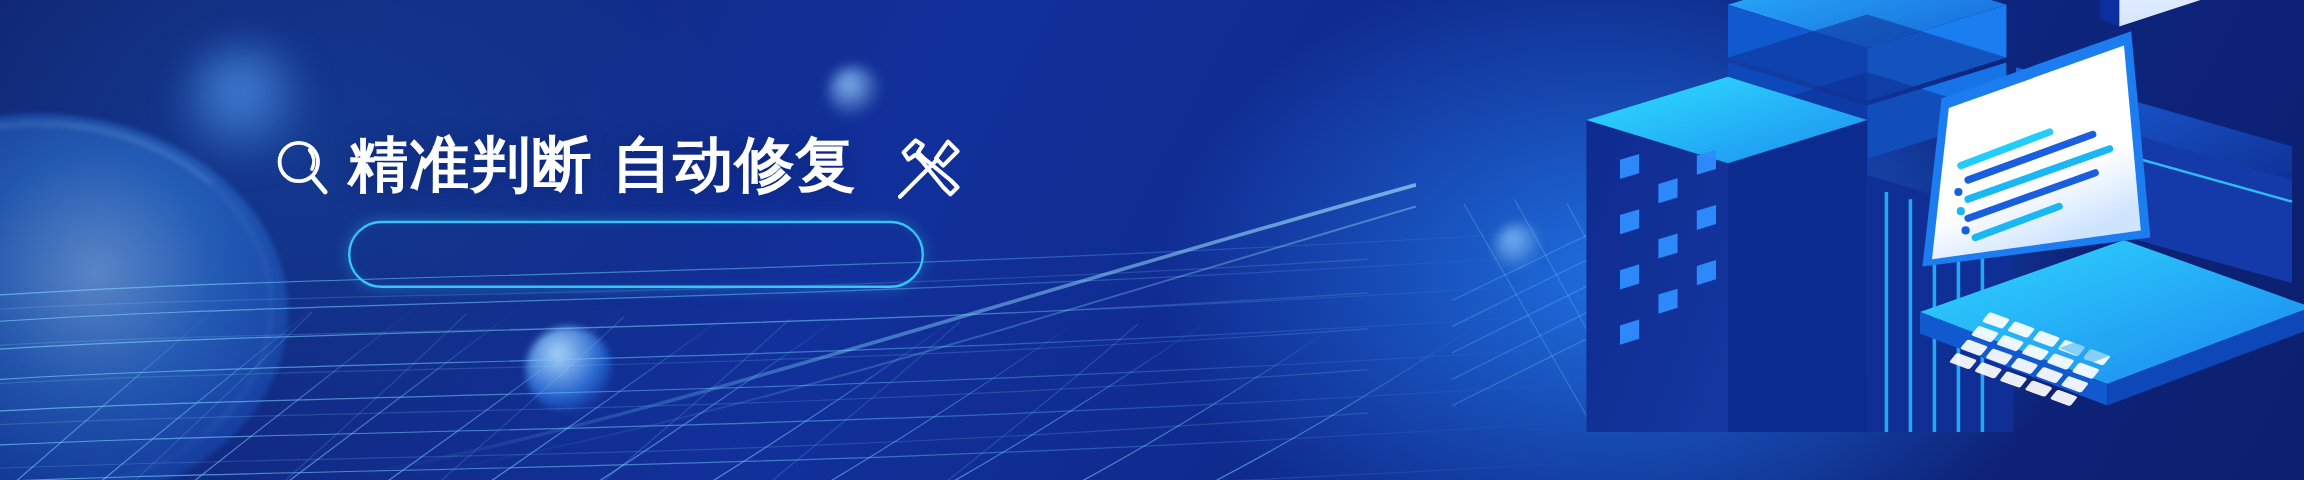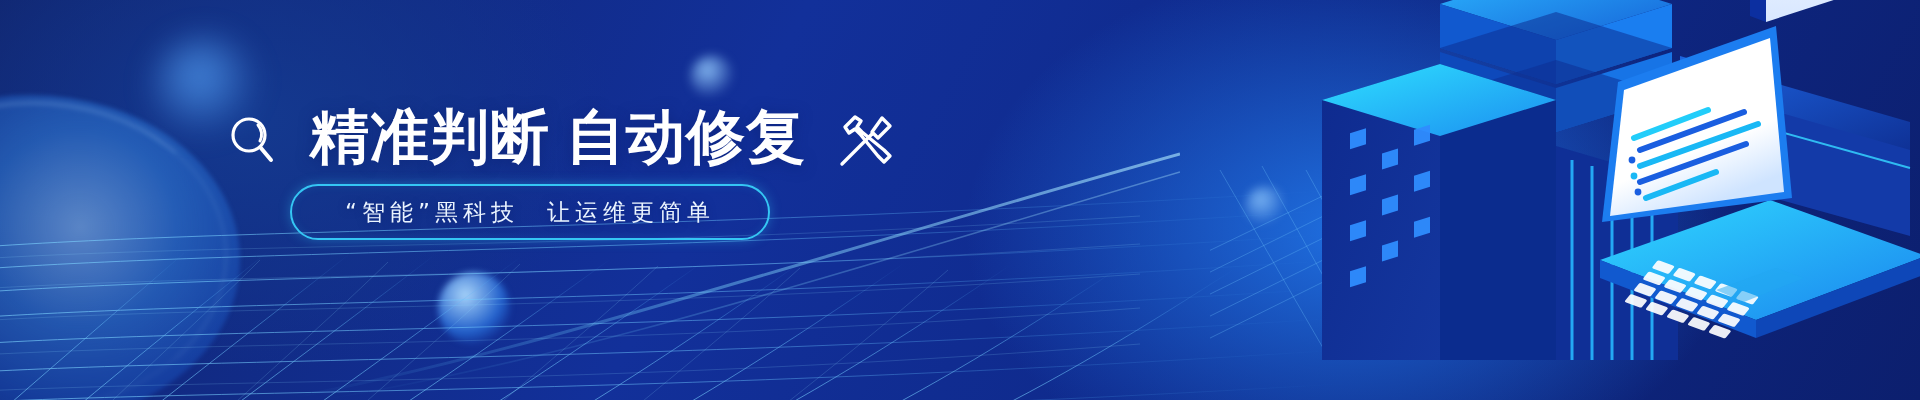--- a/index.html
+++ b/index.html
@@ -47,25 +47,24 @@
   .mesh{position:absolute;left:-60px;bottom:-30px;width:1400px;height:300px;opacity:.85;}
   .mesh2{position:absolute;left:-40px;bottom:-90px;width:1180px;height:300px;opacity:.5;}
   .ribbon{position:absolute;left:280px;top:150px;width:900px;height:250px;opacity:.75;}
 
   
   .headline-row{
     position:absolute;left:228px;top:104px;display:flex;align-items:center;gap:16px;
   }
   .mag-icon{width:46px;height:50px;flex:none;margin-top:4px;}
   .headline{
-    color:#ffffff;font-size:59px;line-height:64px;font-weight:700;
+    color:#ffffff;font-size:50px;line-height:64px;font-weight:700;
     letter-spacing:1px;white-space:nowrap;
     font-family:Liberation Sans, sans-serif;
     text-shadow:0 2px 14px rgba(10,30,110,.55);
-    margin-left:20px;
   }
   .headline .gap{display:inline-block;width:16px;}
   .tools-icon{width:62px;height:58px;flex:none;margin:8px 0 0 12px;}
 
   
   .pill{
     position:absolute;left:290px;top:184px;width:480px;height:56px;
     border:2px solid #35c6f4;border-radius:28px;
     box-shadow:0 0 12px rgba(53,198,244,.35), inset 0 0 10px rgba(53,198,244,.10);
   }
@@ -321,15 +320,14 @@
 
         <path d="M18,8 L11,15 L15,21 L21,17 L26,22 L44,44 L50,50 L56,44 L50,38 L28,20 L23,15 L27,9 L21,5 Z"></path>
 
         <path d="M48,6 L56,14 L44,26 L38,20 Z"></path>
         <path d="M38,22 L14,46 L8,52"></path>
       </g>
     </svg>
   </div>
 
   <div class="pill"></div>
-  <div class="pill-text">“智能”黑科技　让运维更简单</div>
 
 </div>
 
 </body></html>

